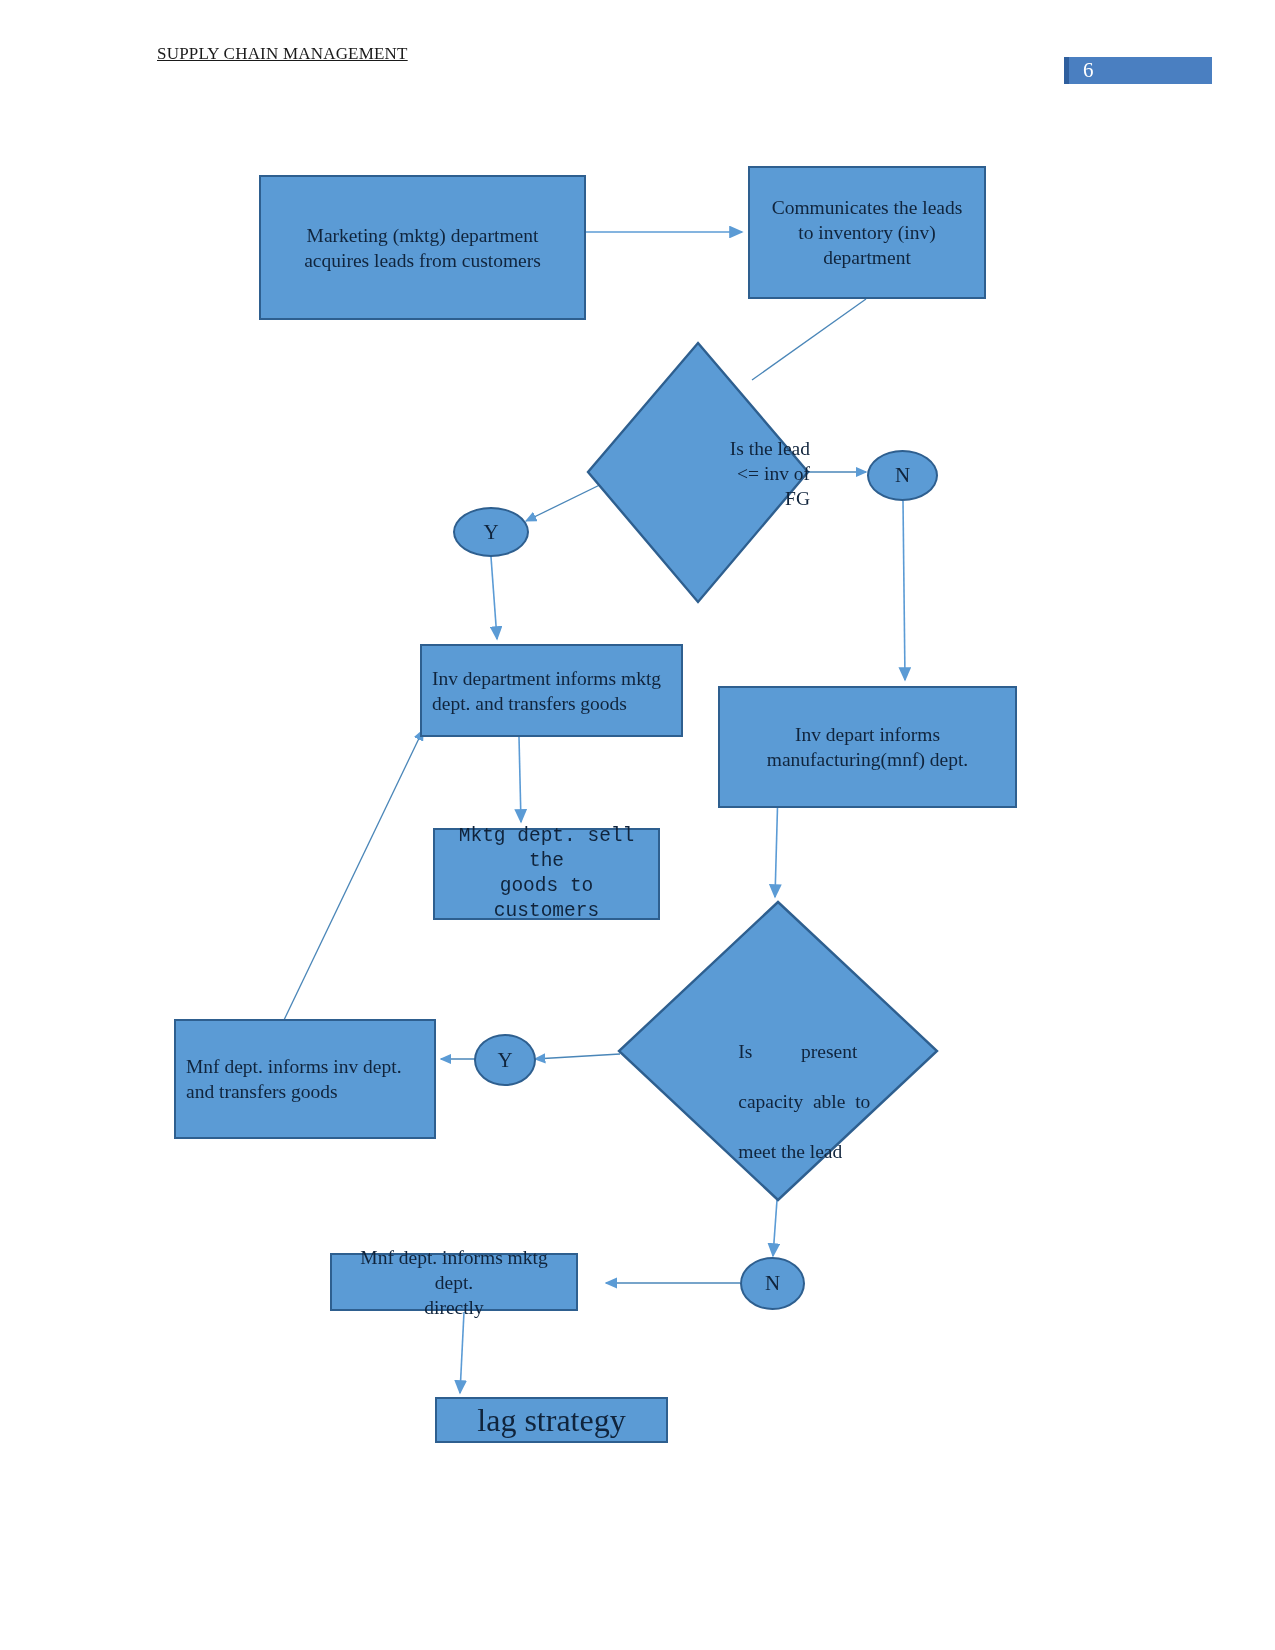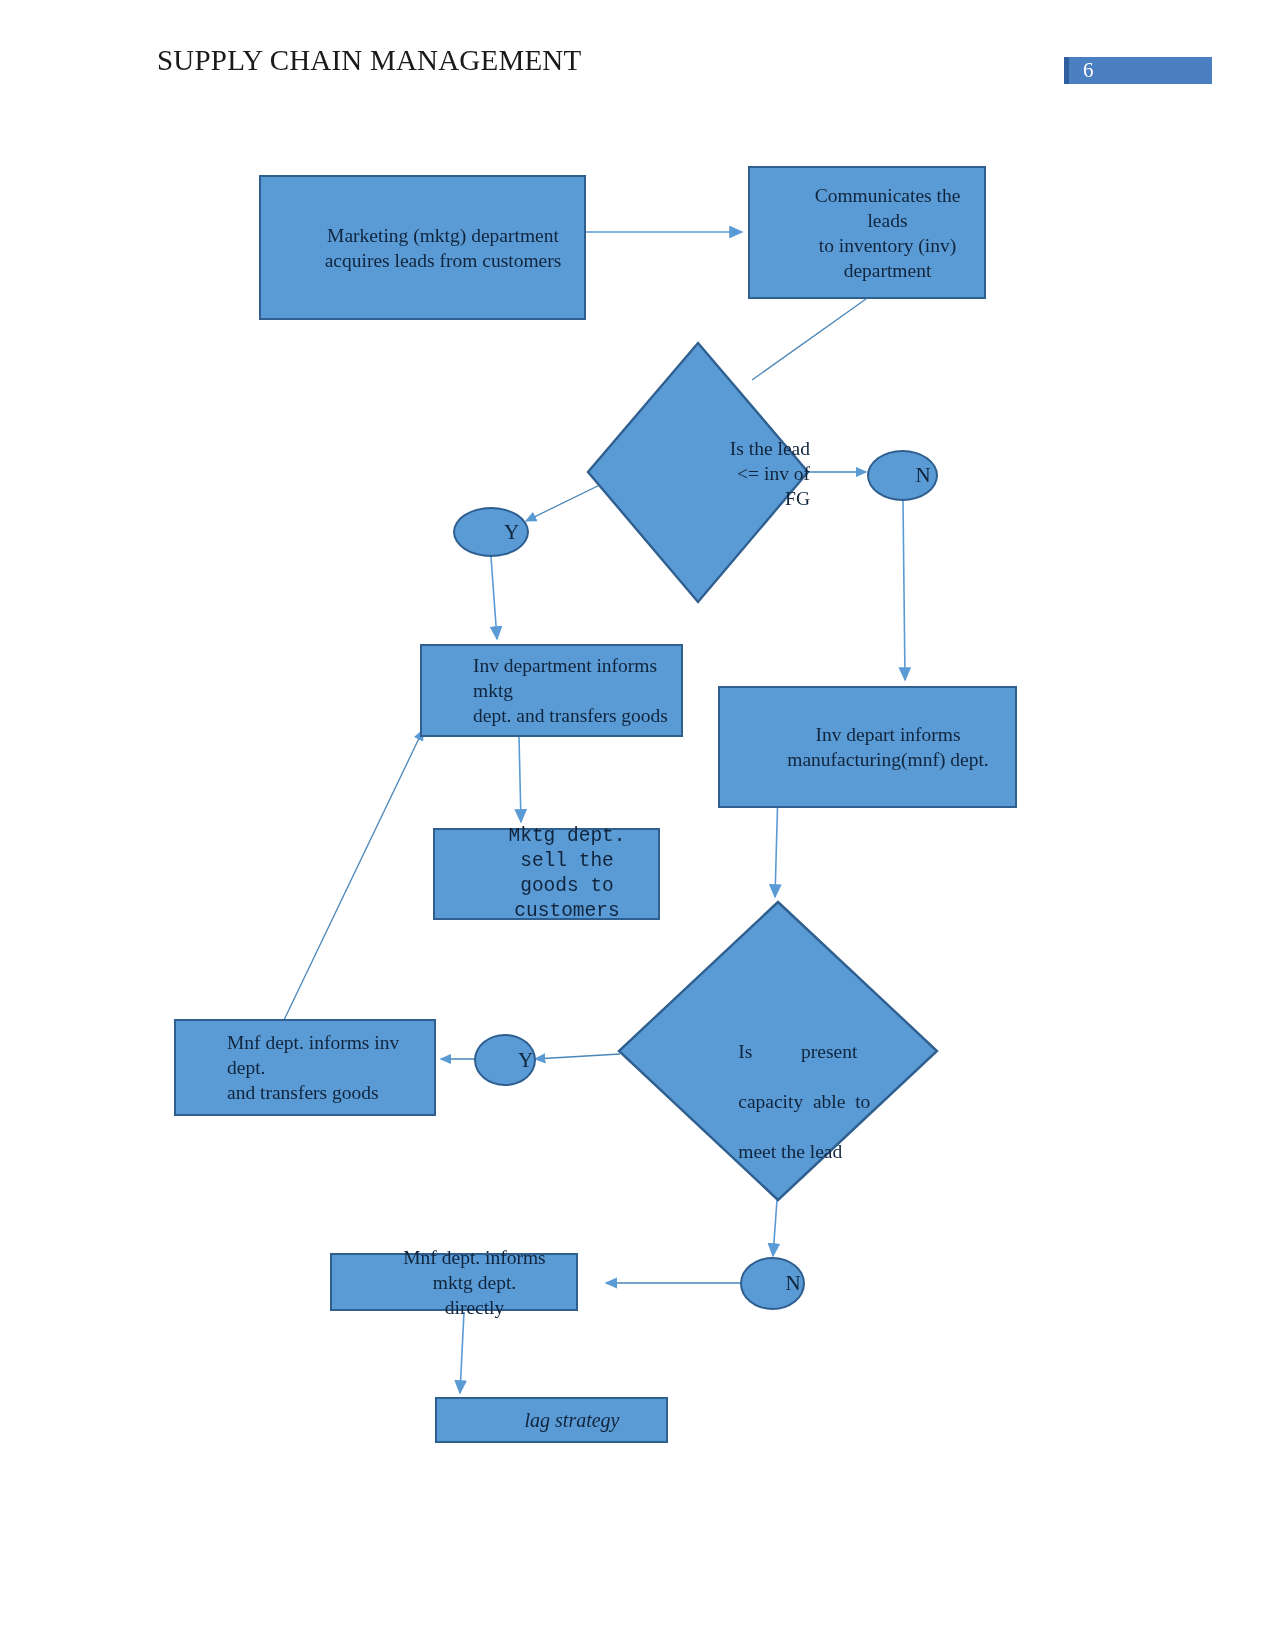--- a/index.html
+++ b/index.html
@@ -14,24 +14,25 @@
     background: #ffffff;
     overflow: hidden;
     font-family: "Liberation Serif", "DejaVu Serif", serif;
   }
 
   
   #doc-title {
     position: absolute;
     left: 157px;
     top: 44px;
-    font-size: 29px;
+    font-size: 17px;
     color: #1a1a1a;
     letter-spacing: 0.2px;
     white-space: nowrap;
+    text-decoration: underline;
   }
   #page-badge {
     position: absolute;
     left: 1064px;
     top: 57px;
     width: 148px;
     height: 27px;
     background: #4a7fc1;
     border-left: 5px solid #2f5f9e;
     box-sizing: border-box;
@@ -52,21 +53,20 @@
     top: 0;
     width: 1275px;
     height: 1650px;
   }
 
   
   .node {
     position: absolute;
     box-sizing: border-box;
     color: #10243c;
-    padding-left: 41px;
   }
   .rect {
     background: #5b9bd5;
     border: 2px solid #2e5f8f;
     display: flex;
     align-items: center;
     justify-content: center;
   }
   .rect .txt {
     font-size: 19.5px;
@@ -96,21 +96,21 @@
     background: #5b9bd5;
     border: 2px solid #2e5f8f;
     border-radius: 50%;
     display: flex;
     align-items: center;
     justify-content: center;
     font-size: 21px;
     color: #10243c;
   }
 
-  #lag-box .txt { font-size: 20px; font-style: italic; }
+  #lag-box .txt { font-size: 32px; }
 </style>
 </head>
 <body>
 
 <div id="page">
 
   <div id="doc-title">SUPPLY CHAIN MANAGEMENT</div>
 
   <div id="page-badge">
     <span class="num">6</span>
@@ -215,21 +215,21 @@
       <span>Is          present</span><br>
       <span>capacity  able  to</span><br>
       <span>meet the lead</span>
     </div>
   </div>
 
   <div class="node ellipse" id="d2-yes" style="left:474px; top:1034px; width:62px; height:52px;">
     <span>Y</span>
   </div>
 
-  <div class="node rect" id="mnf-informs-inv-box" style="left:174px; top:1019px; width:262px; height:97px;">
+  <div class="node rect" id="mnf-informs-inv-box" style="left:174px; top:1019px; width:262px; height:120px;">
     <div class="txt left">
       <span>Mnf dept. informs inv dept.</span><br>
       <span>and transfers goods</span>
     </div>
   </div>
 
   <div class="node ellipse" id="d2-no" style="left:740px; top:1257px; width:65px; height:53px;">
     <span>N</span>
   </div>
 

